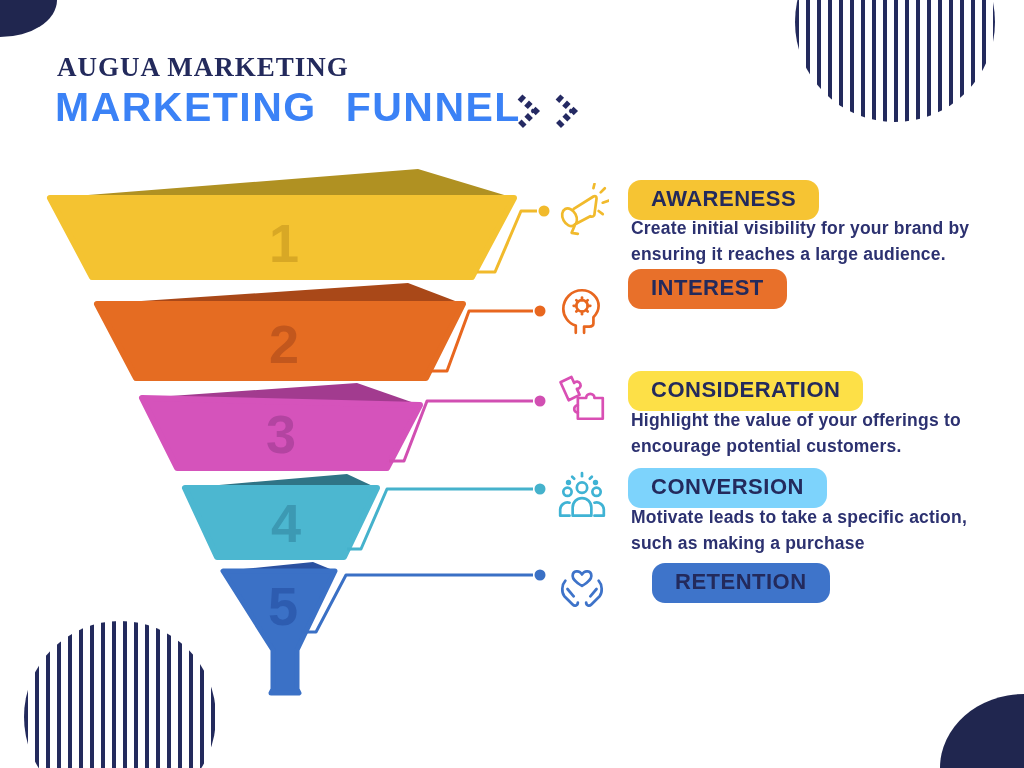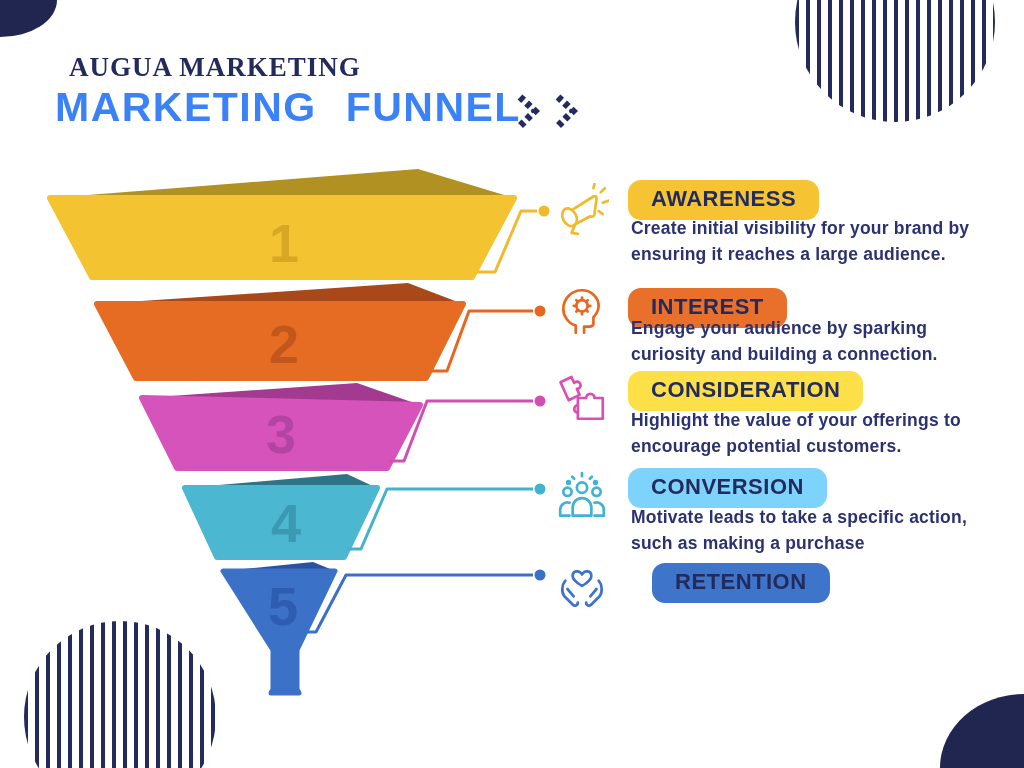--- a/index.html
+++ b/index.html
@@ -18,21 +18,21 @@
     background:repeating-linear-gradient(90deg,#232A5C 0 4px,transparent 4px 11px);
   }
   .corner-tr{left:795px;top:-78px;width:200px;height:200px;}
   .corner-bl{left:24px;top:621px;width:192px;height:192px;}
   .corner-br{
     position:absolute;right:0;bottom:0;width:84px;height:74px;
     background:#20264F;border-radius:100% 0 0 0;
   }
   
   .brand{
-    position:absolute;left:69px;top:52px;
+    position:absolute;left:57px;top:52px;
     font-family:"Liberation Serif",serif;font-weight:700;
     font-size:27px;letter-spacing:1px;color:#232A5C;
   }
   .title{
     position:absolute;left:55px;top:84px;
     font-weight:900;font-size:41px;letter-spacing:1.5px;word-spacing:16px;
     color:#3b82f6;
   }
   .title-arrows{position:absolute;left:516px;top:94px;}
   
@@ -149,23 +149,21 @@
       <path d="M26 14 L26 16.5"></path>
         <path d="M26 27.5 L26 30"></path>
         <path d="M18 22 L20.5 22"></path>
         <path d="M31.5 22 L34 22"></path>
       <path d="M20.5 16.5 L22 18"></path>
         <path d="M31.5 16.5 L30 18"></path>
         <path d="M20.5 27.5 L22 26"></path>
         <path d="M31.5 27.5 L30 26"></path>
     </g>
   </svg>
-  <div class="pill pill-interest" style="top:288px;">INTEREST</div>
-  <div class="desc" style="top:315px;">Engage your audience by sparking
-curiosity and building a connection.</div>
+  <div class="pill pill-interest" style="top:269px;">INTEREST</div>
 
   <svg class="icon" style="top:371px;" viewBox="0 0 52 52">
     <g fill="none" stroke="#D94FB4" stroke-width="2.6" stroke-linecap="round" stroke-linejoin="round">
       <path d="M6 10 L17 6 L19 12 A3.5 3.5 0 1 1 21 18 L23 24 L12 28 Z" transform="rotate(-6 14 17)"></path>
       <path d="M22 26 L30 26 A4 4 0 1 1 38 26 L46 26 L46 46 L22 46 Z"></path>
       <path d="M22 33 A3.5 3.5 0 1 0 22 40" fill="none"></path>
     </g>
   </svg>
   <div class="pill pill-consideration" style="top:371px;">CONSIDERATION</div>
   <div class="desc" style="top:407px;">Highlight the value of your offerings to

